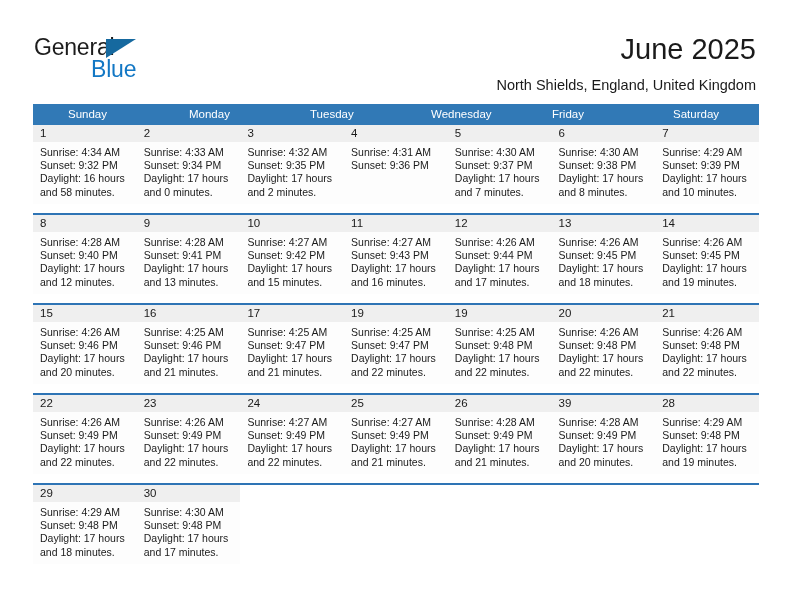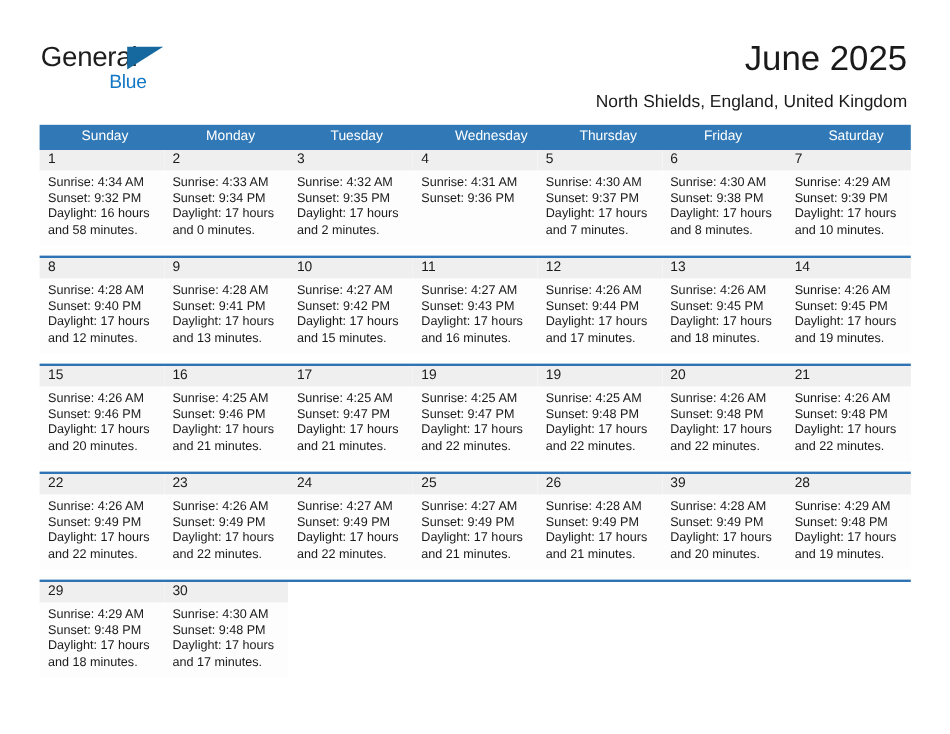--- a/index.html
+++ b/index.html
@@ -42,21 +42,21 @@
     font-size: 23px;
     color: #1c1c1c;
     letter-spacing: -0.2px;
     line-height: 26px;
     font-family: "Liberation Sans", sans-serif;
   }
   .logo-blue {
     position: absolute;
     left: 57px;
     top: 22px;
-    font-size: 16px;
+    font-size: 23px;
     color: #1277c4;
     letter-spacing: -0.2px;
     line-height: 26px;
     font-family: "Liberation Sans", sans-serif;
   }
   .logo-triangle {
     position: absolute;
     left: 72px;
     top: 5px;
     width: 0;
@@ -176,21 +176,20 @@
     <div class="title">June 2025</div>
     <div class="subtitle">North Shields, England, United Kingdom</div>
   </div>
 
   <div class="calendar">
     <div class="weekdays">
       <div class="weekday">Sunday</div>
       <div class="weekday">Monday</div>
       <div class="weekday">Tuesday</div>
       <div class="weekday">Wednesday</div>
-      <div class="weekday">Thursday</div>
       <div class="weekday">Friday</div>
       <div class="weekday">Saturday</div>
     </div>
 
     <div class="week">
       <div class="week-row">
         <div class="daycell">
           <div class="daynum">1</div>
           <div class="dayinfo">
             <div>Sunrise: 4:34 AM</div>

